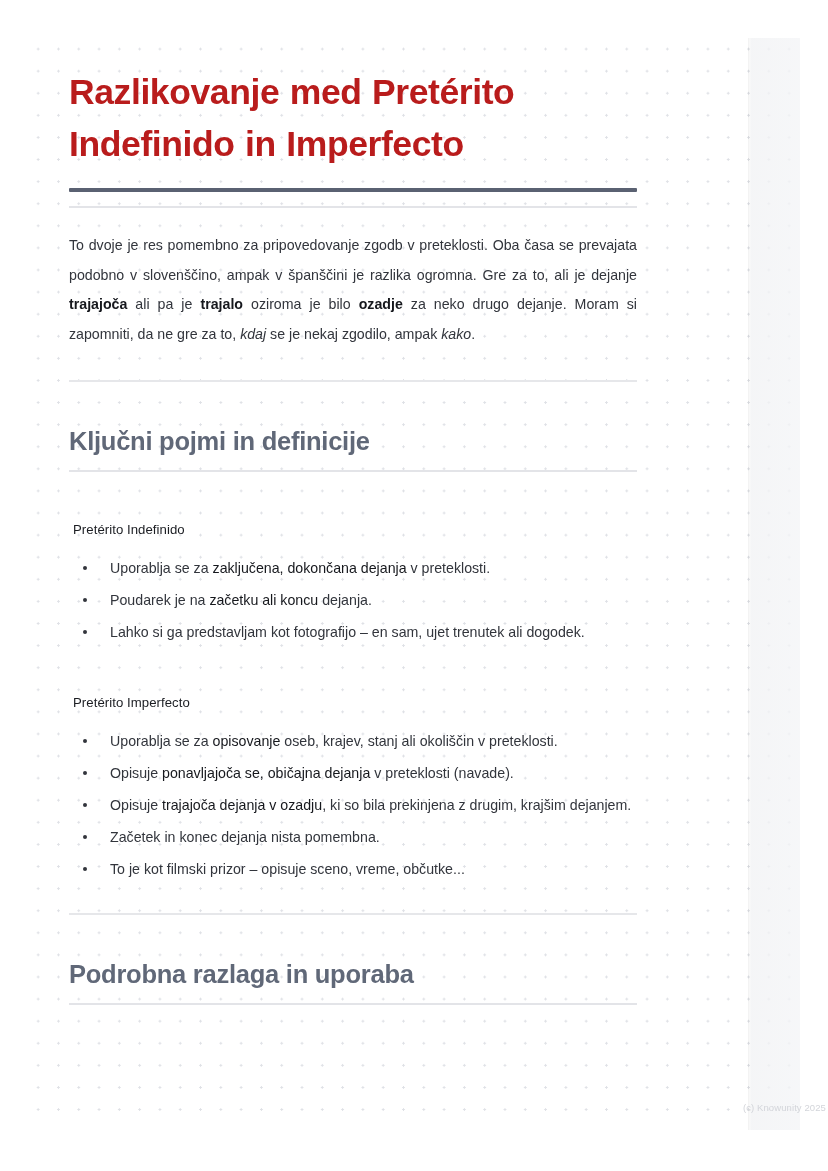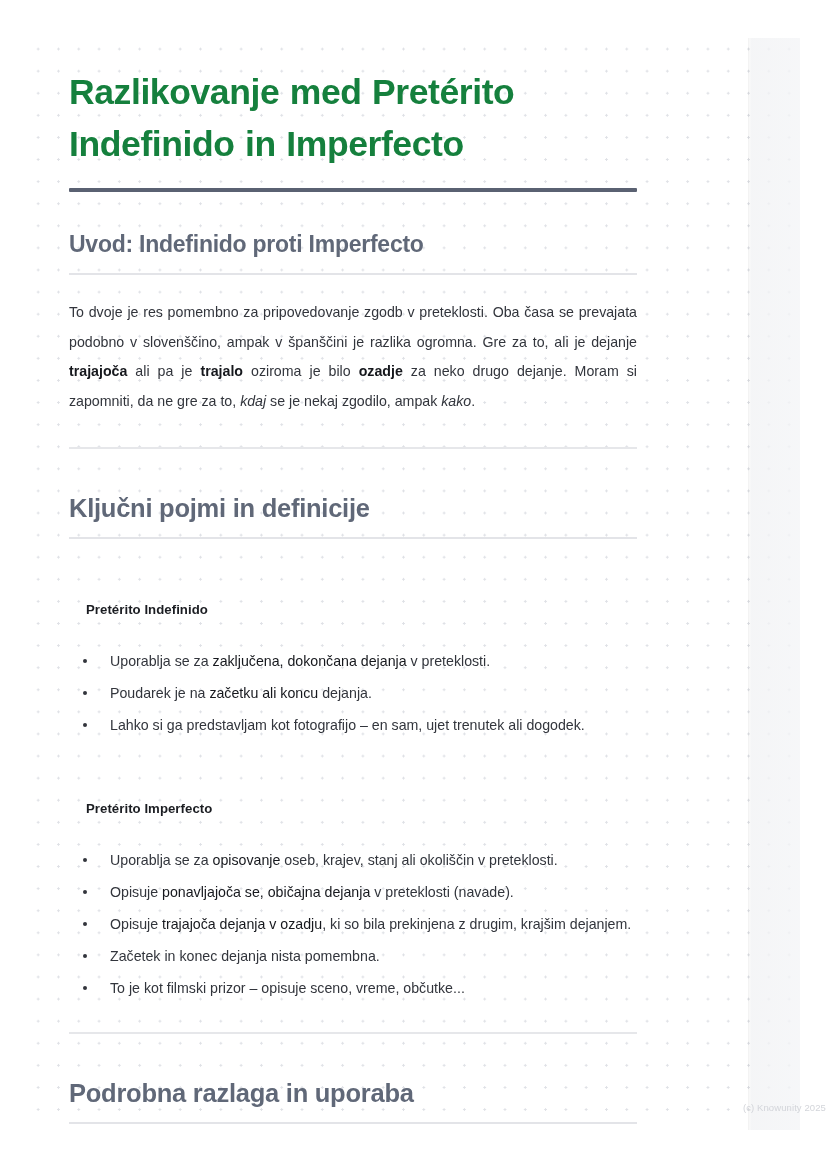--- a/index.html
+++ b/index.html
@@ -60,21 +60,21 @@
     width: 568px;
   }
 
   .doc-title {
     margin: 0;
     padding-top: 66px;
     font-size: 35.5px;
     line-height: 52px;
     font-weight: bold;
     letter-spacing: -0.4px;
-    color: #15803d;
+    color: #b91c1c;
     word-spacing: 1px;
   }
   .title-rule {
     margin-top: 18px;
     height: 4px;
     background: #5a6172;
     border-radius: 1px;
   }
 
   h2.section-heading {
@@ -108,25 +108,25 @@
   p.body-text b { font-weight: bold; color: #16181d; }
   p.body-text i { font-style: italic; }
 
   .soft-rule {
     margin-top: 31px;
     height: 2px;
     background: #e6e7ea;
   }
 
   h3.sub-heading {
-    margin: 17px;
+    margin: 4px;
     padding-top: 44px;
     font-size: 13.2px;
     line-height: 20px;
-    font-weight: bold;
+    font-weight: normal;
     color: #1b1d22;
     letter-spacing: 0.05px;
   }
 
   ul.bullets {
     list-style: none;
     margin: 0;
     padding: 12px 0 0 14px;
   }
   ul.bullets li {
@@ -171,21 +171,20 @@
 <div class="page">
 
   <div class="dotgrid"></div>
   <div class="page-edge"></div>
 
   <div class="content">
 
     <h1 class="doc-title">Razlikovanje med Pretérito Indefinido in Imperfecto</h1>
     <div class="title-rule"></div>
 
-    <h2 class="section-heading">Uvod: Indefinido proti Imperfecto</h2>
     <div class="head-rule"></div>
     <p class="body-text">To dvoje je res pomembno za pripovedovanje zgodb v preteklosti. Oba časa se prevajata podobno v slovenščino, ampak v španščini je razlika ogromna. Gre za to, ali je dejanje <b>trajajoča</b> ali pa je <b>trajalo</b> oziroma je bilo <b>ozadje</b> za neko drugo dejanje. Moram si zapomniti, da ne gre za to, <i>kdaj</i> se je nekaj zgodilo, ampak <i>kako</i>.</p>
 
     <div class="soft-rule"></div>
 
     <h2 class="section-heading big">Ključni pojmi in definicije</h2>
     <div class="head-rule"></div>
 
     <h3 class="sub-heading">Pretérito Indefinido</h3>
     <ul class="bullets">

